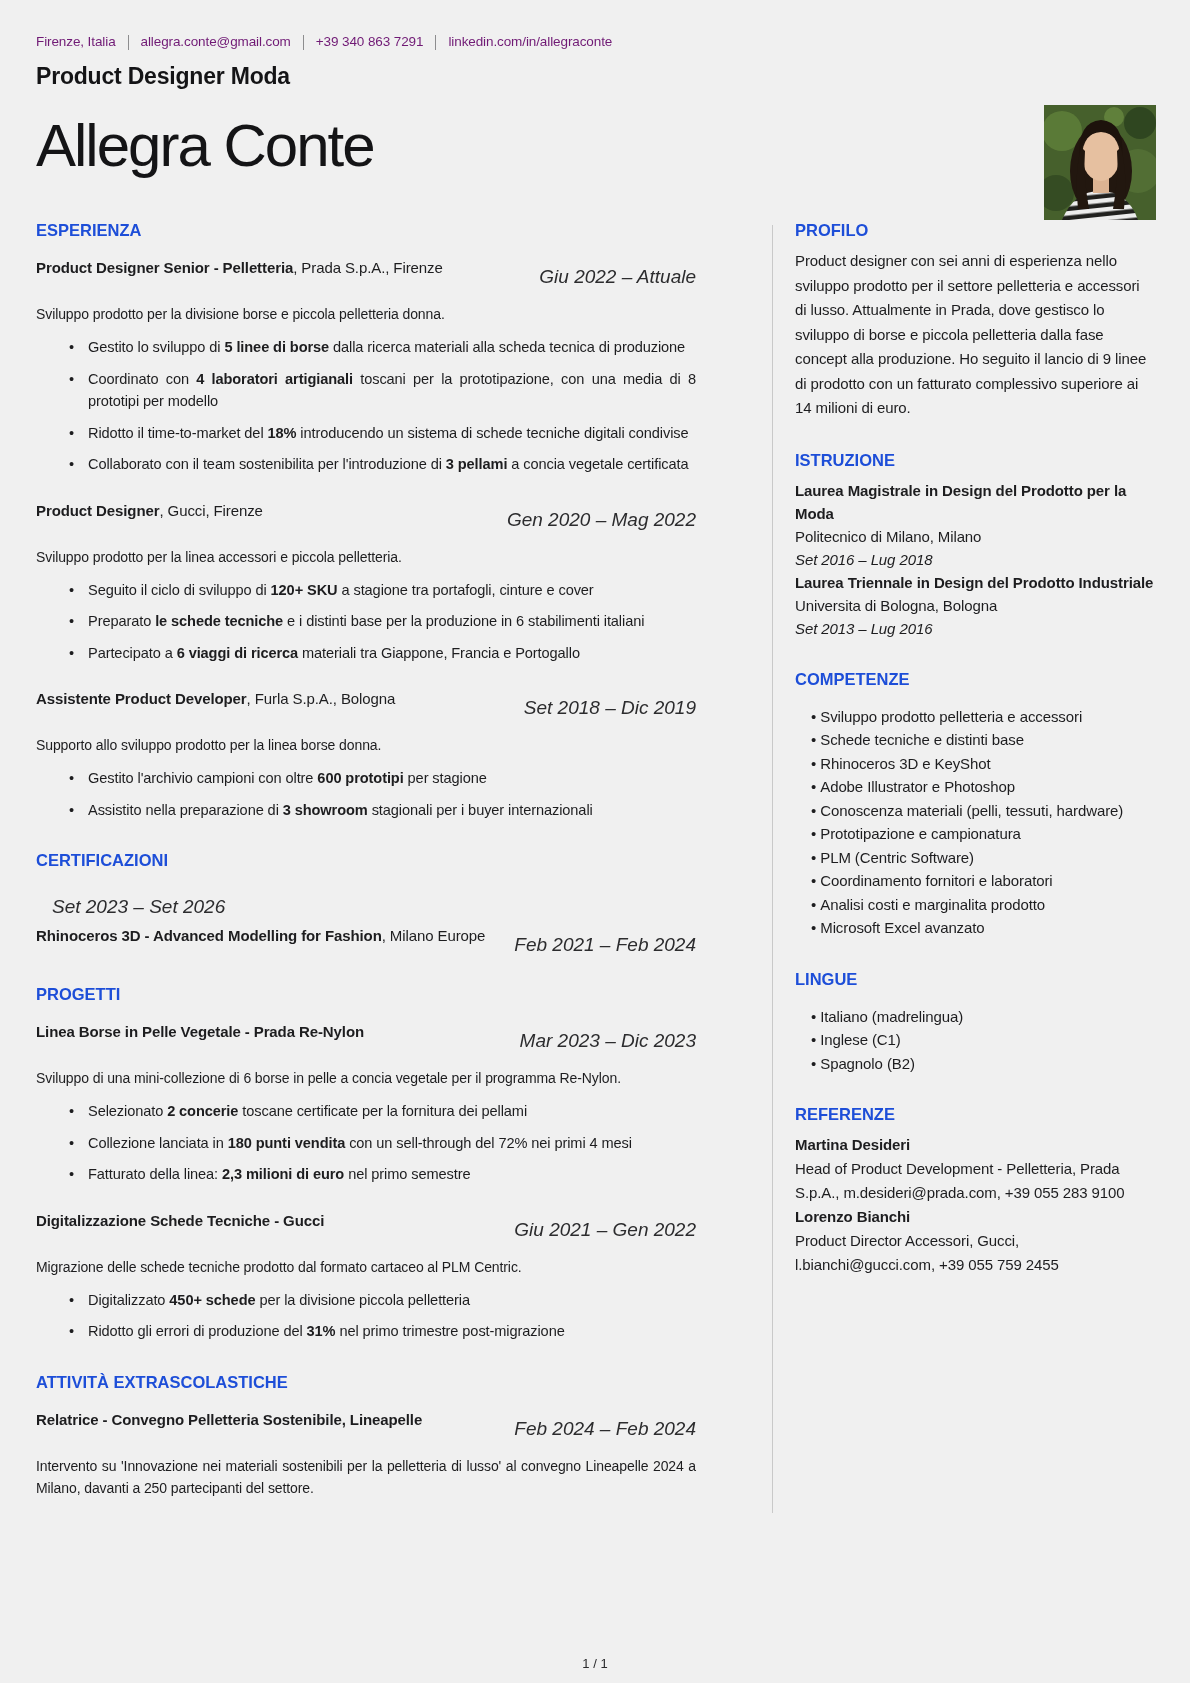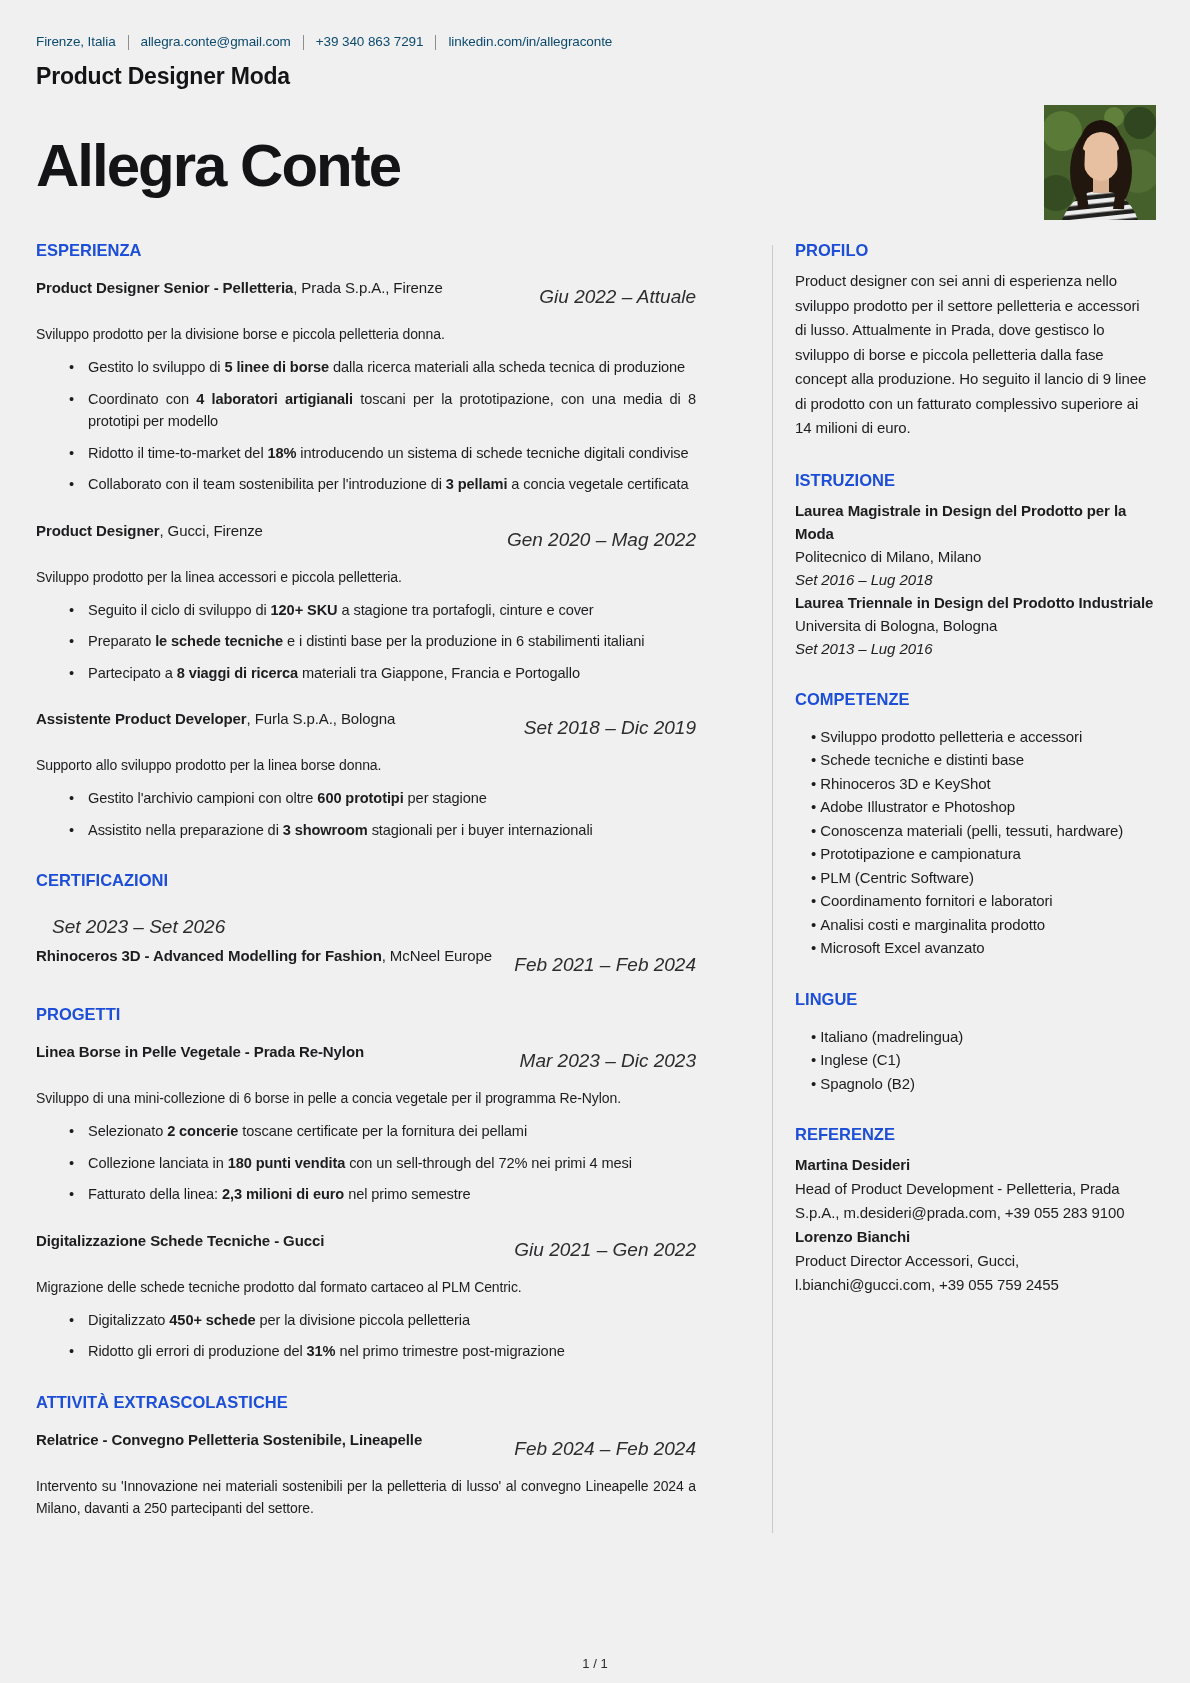--- a/index.html
+++ b/index.html
@@ -16,38 +16,38 @@
     padding:34px 35px 0 36px;
     background:#f0f0f0;
     overflow:hidden;
   }
   
   .contact-row{
     display:flex;
     align-items:center;
     font-size:13.5px;
     line-height:16px;
-    color:#0c4a6e;
+    color:#701a75;
     letter-spacing:-0.1px;
   }
   .sep{
     width:1px;height:15px;background:#8d8d8f;
     margin:0 12px;flex:0 0 auto;
   }
   .role{
     margin-top:13px;
     font-size:23px;
     font-weight:700;
     letter-spacing:-0.2px;
     color:#141416;
   }
   .name{
-    margin-top:44px;
+    margin-top:24px;
     font-size:60px;
-    font-weight:700;
+    font-weight:400;
     letter-spacing:-2px;
     line-height:1.05;
     color:#141416;
   }
   .photo{
     position:absolute;
     top:105px;
     right:34px;
     width:112px;
     height:115px;
@@ -208,21 +208,21 @@
 
         <div class="job">
           <div class="row">
             <div class="jtitle"><b>Product Designer</b><span>, Gucci, Firenze</span></div>
             <div class="date">Gen 2020 – Mag 2022</div>
           </div>
           <div class="jsummary">Sviluppo prodotto per la linea accessori e piccola pelletteria.</div>
           <ul class="hang">
             <li><span>Seguito il ciclo di sviluppo di </span><b>120+ SKU</b><span> a stagione tra portafogli, cinture e cover</span></li>
             <li><span>Preparato </span><b>le schede tecniche</b><span> e i distinti base per la produzione in 6 stabilimenti italiani</span></li>
-            <li><span>Partecipato a </span><b>8 viaggi di ricerca</b><span> materiali tra Giappone, Francia e Portogallo</span></li>
+            <li><span>Partecipato a </span><b>6 viaggi di ricerca</b><span> materiali tra Giappone, Francia e Portogallo</span></li>
           </ul>
         </div>
 
         <div class="job">
           <div class="row">
             <div class="jtitle"><b>Assistente Product Developer</b><span>, Furla S.p.A., Bologna</span></div>
             <div class="date">Set 2018 – Dic 2019</div>
           </div>
           <div class="jsummary">Supporto allo sviluppo prodotto per la linea borse donna.</div>
           <ul class="hang">
@@ -231,21 +231,21 @@
           </ul>
         </div>
       </div>
 
       <div class="sec">
         <h2>CERTIFICAZIONI</h2>
         <div class="cert row">
           <div class="date">Set 2023 – Set 2026</div>
         </div>
         <div class="cert row">
-          <div class="jtitle"><b>Rhinoceros 3D - Advanced Modelling for Fashion</b><span>, McNeel Europe</span></div>
+          <div class="jtitle"><b>Rhinoceros 3D - Advanced Modelling for Fashion</b><span>, Milano Europe</span></div>
           <div class="date">Feb 2021 – Feb 2024</div>
         </div>
       </div>
 
       <div class="sec">
         <h2>PROGETTI</h2>
 
         <div class="proj">
           <div class="row">
             <div class="jtitle"><b>Linea Borse in Pelle Vegetale - Prada Re-Nylon</b></div>

